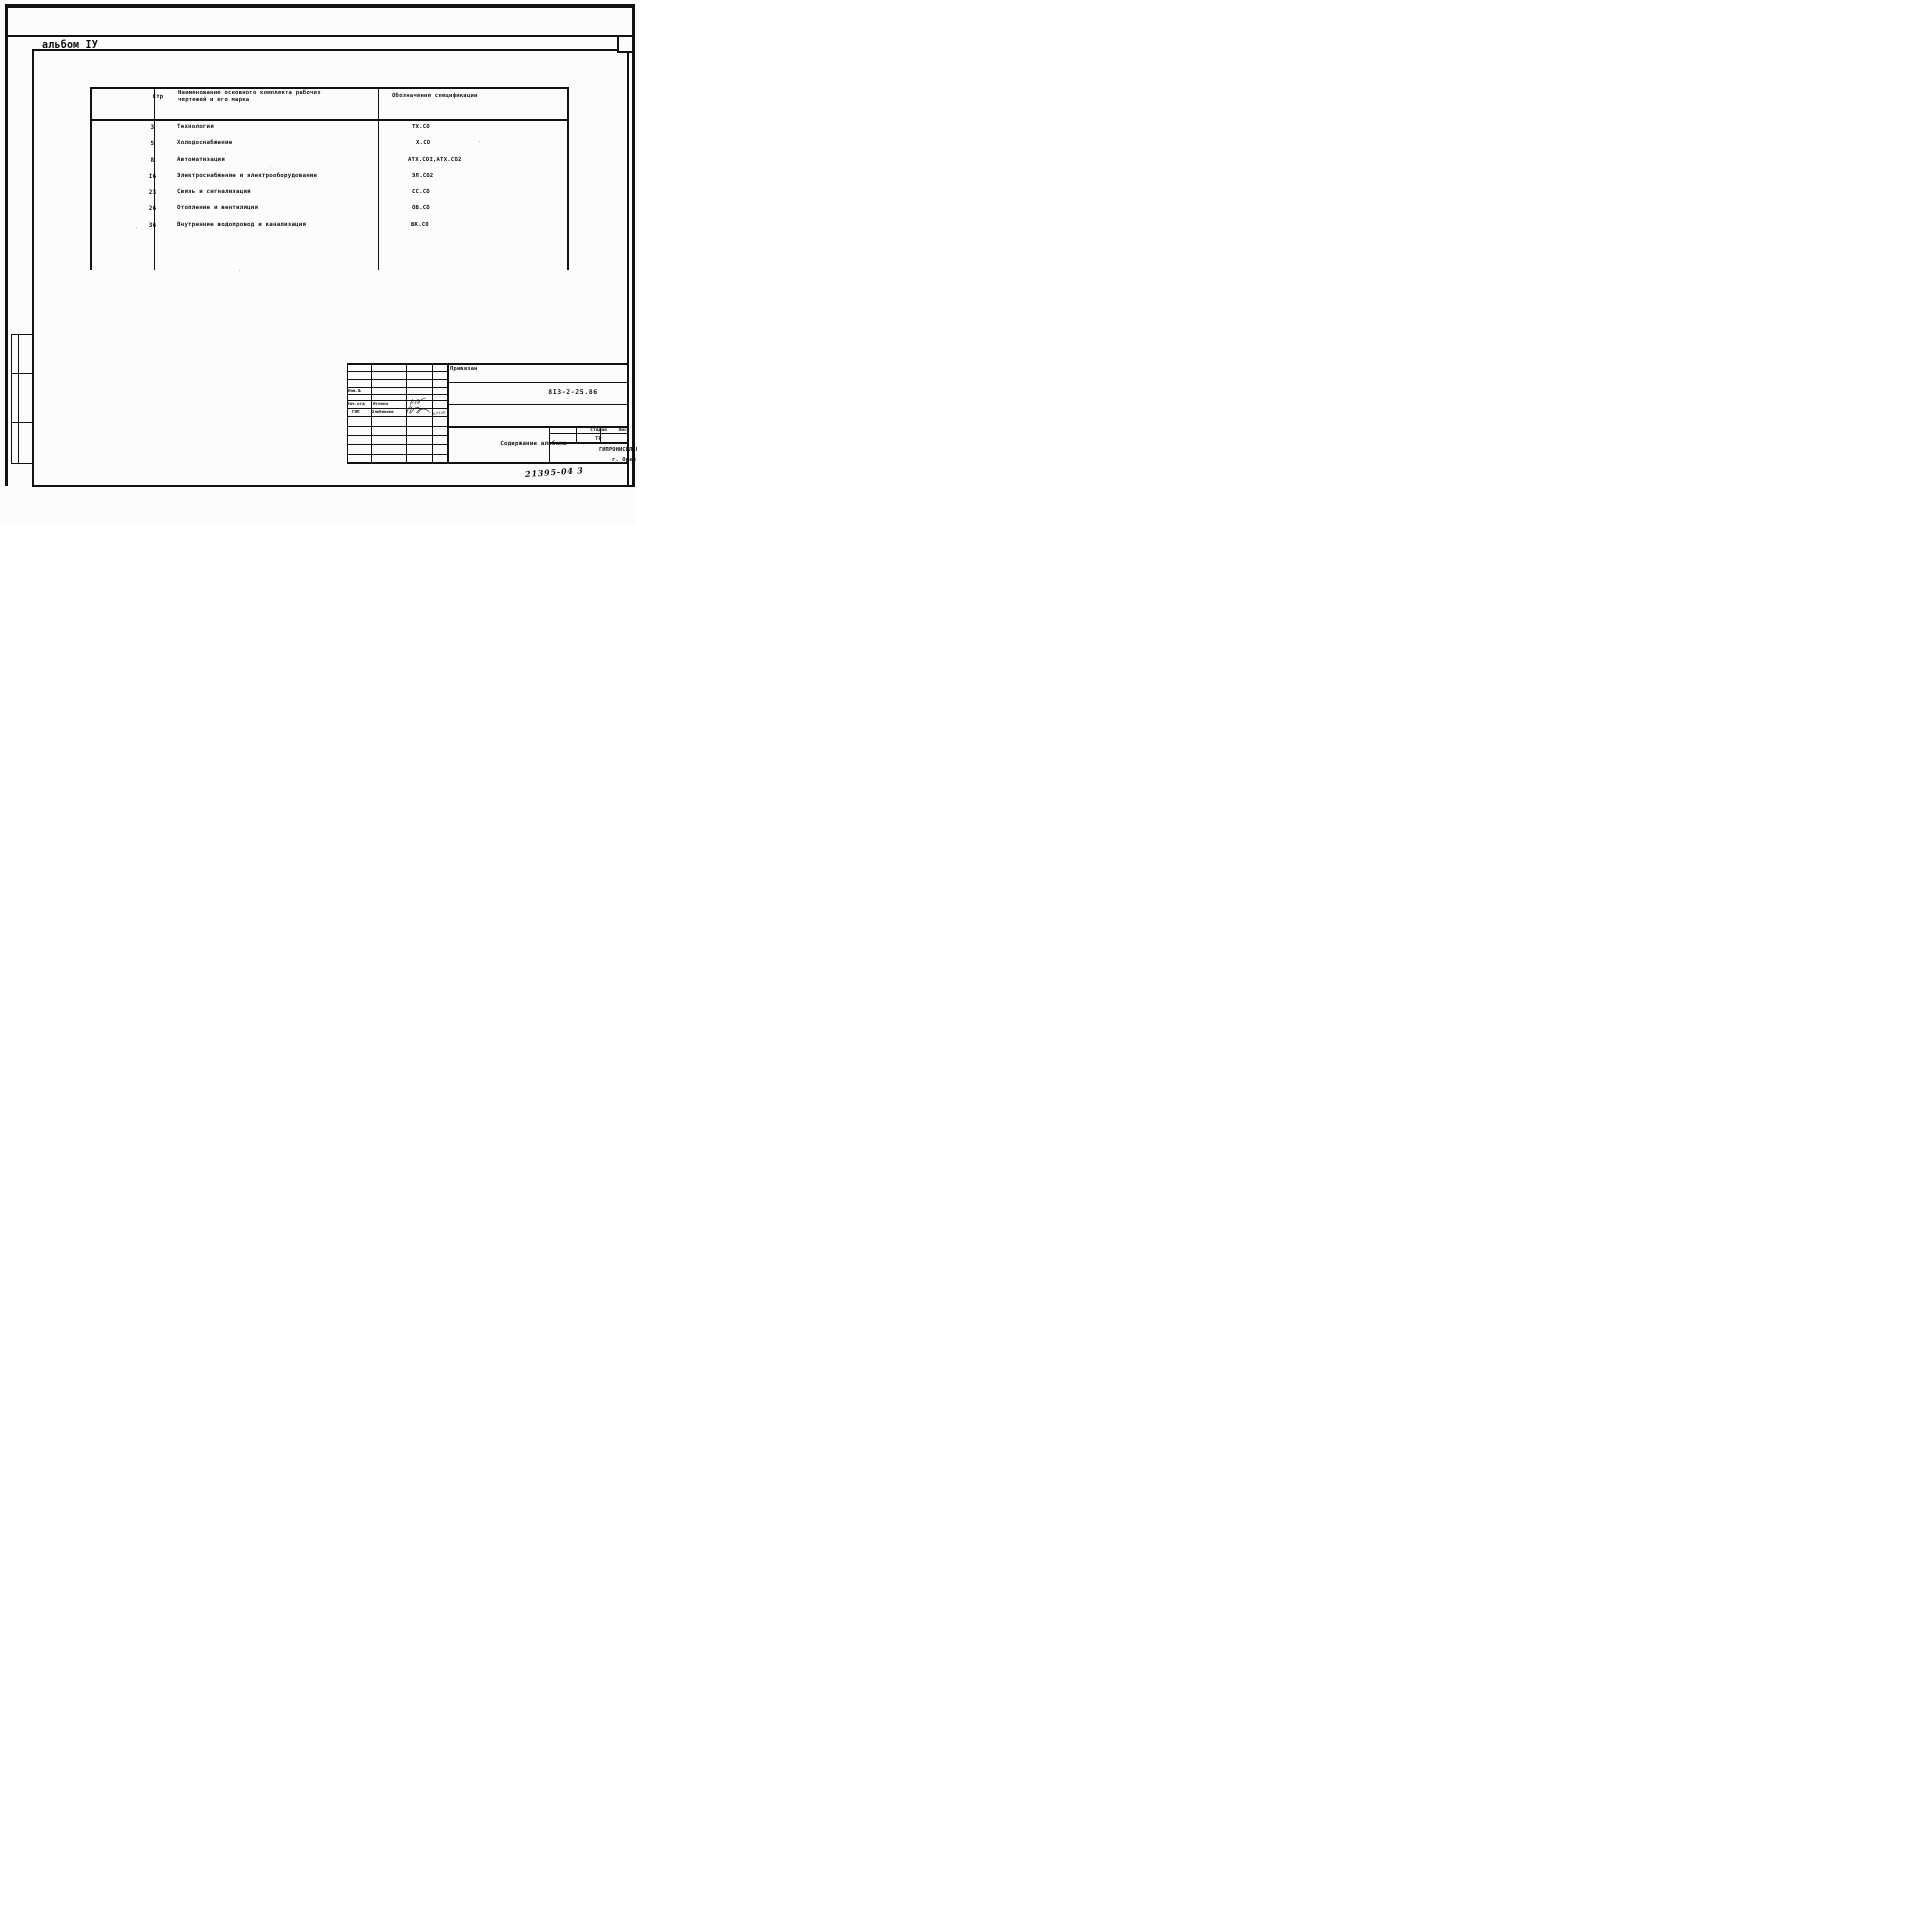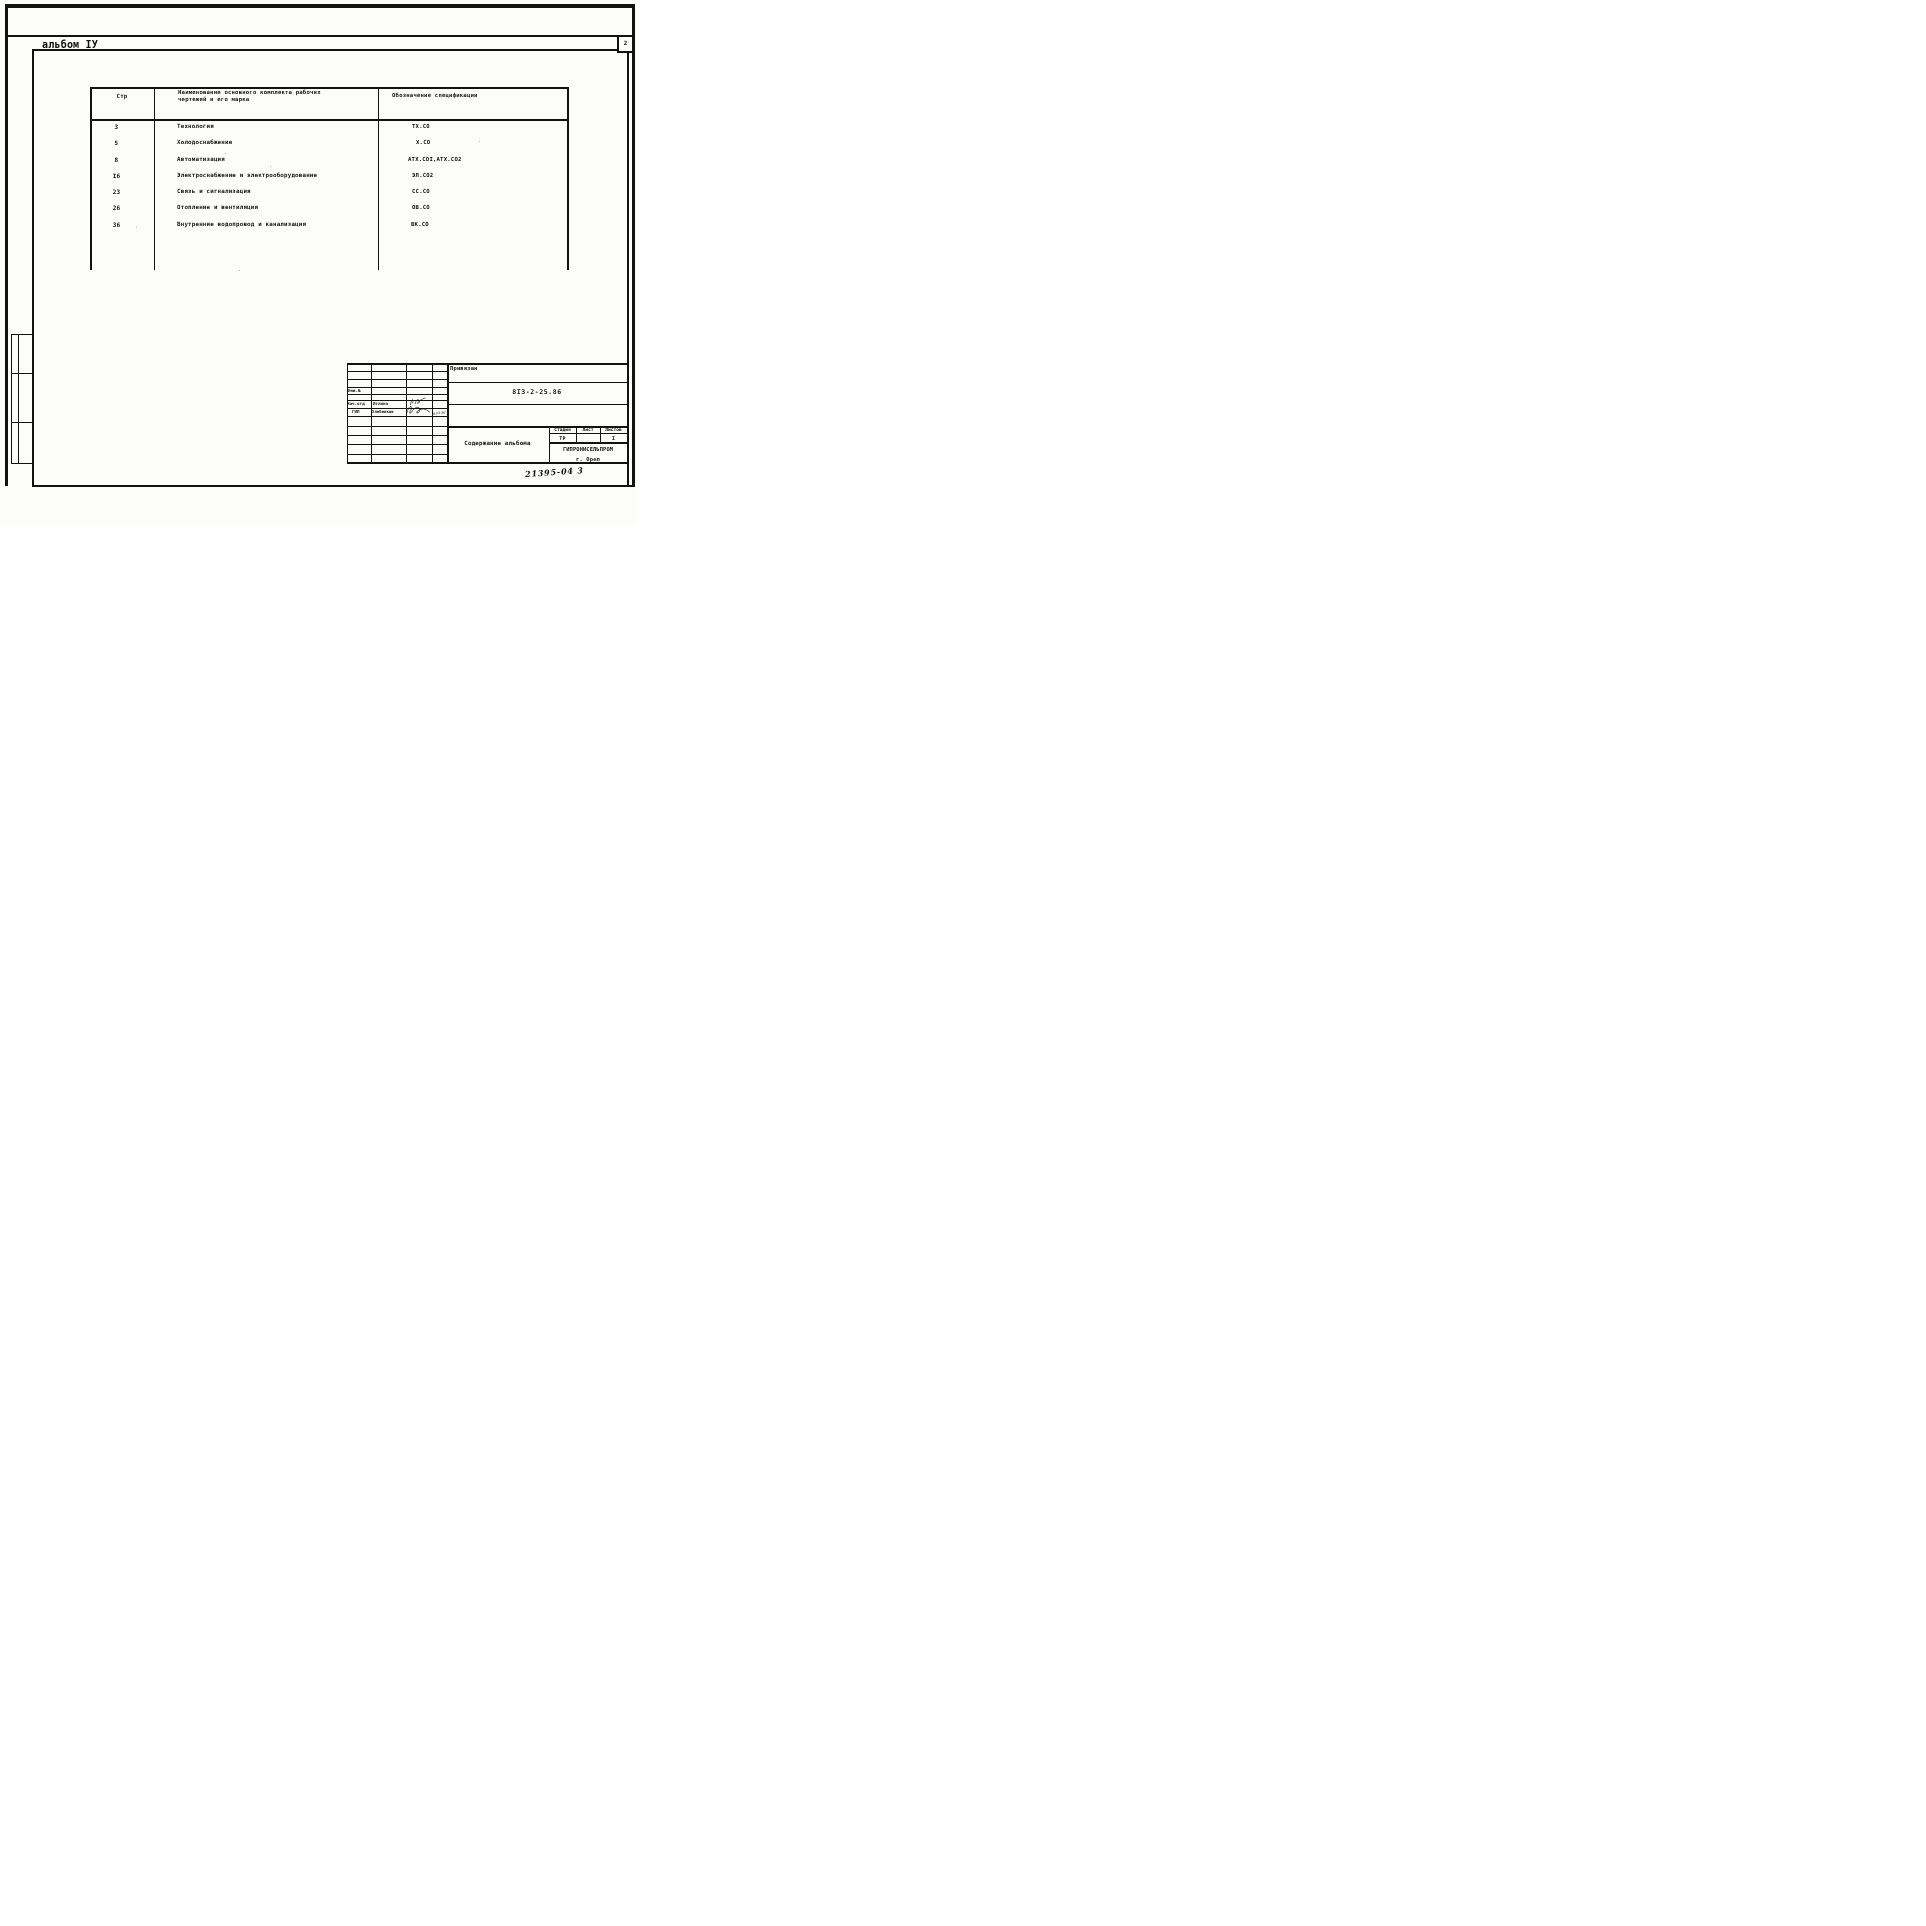--- a/index.html
+++ b/index.html
@@ -1,20 +1,20 @@
 <!DOCTYPE html>
 <html style="font-size:6.2px"><head>
 <meta charset="utf-8">
 <style>
   html,body{margin:0;padding:0;background:#ffffff;}
   .sheet{position:relative;width:637px;height:525px;background:#fcfcfa;overflow:hidden;
          font-family:"DejaVu Sans Mono",monospace;color:#101010;}
   .hl,.vl{position:absolute;background:#121212;}
   .t{position:absolute;font-weight:bold;white-space:nowrap;letter-spacing:0.2px;}
-  .ctr{text-align:center;}
+  .ctr{text-align:center;padding-left:36px;}
   .pre{white-space:pre-line;}
   .script{font-family:"DejaVu Serif",serif;font-style:italic;font-weight:normal;}
   .speck{position:absolute;background:#4a4a4a;border-radius:50%;opacity:.55;}
   svg{position:absolute;overflow:visible;}
 </style>
 </head>
 <body>
 
 <div class="sheet">
 

